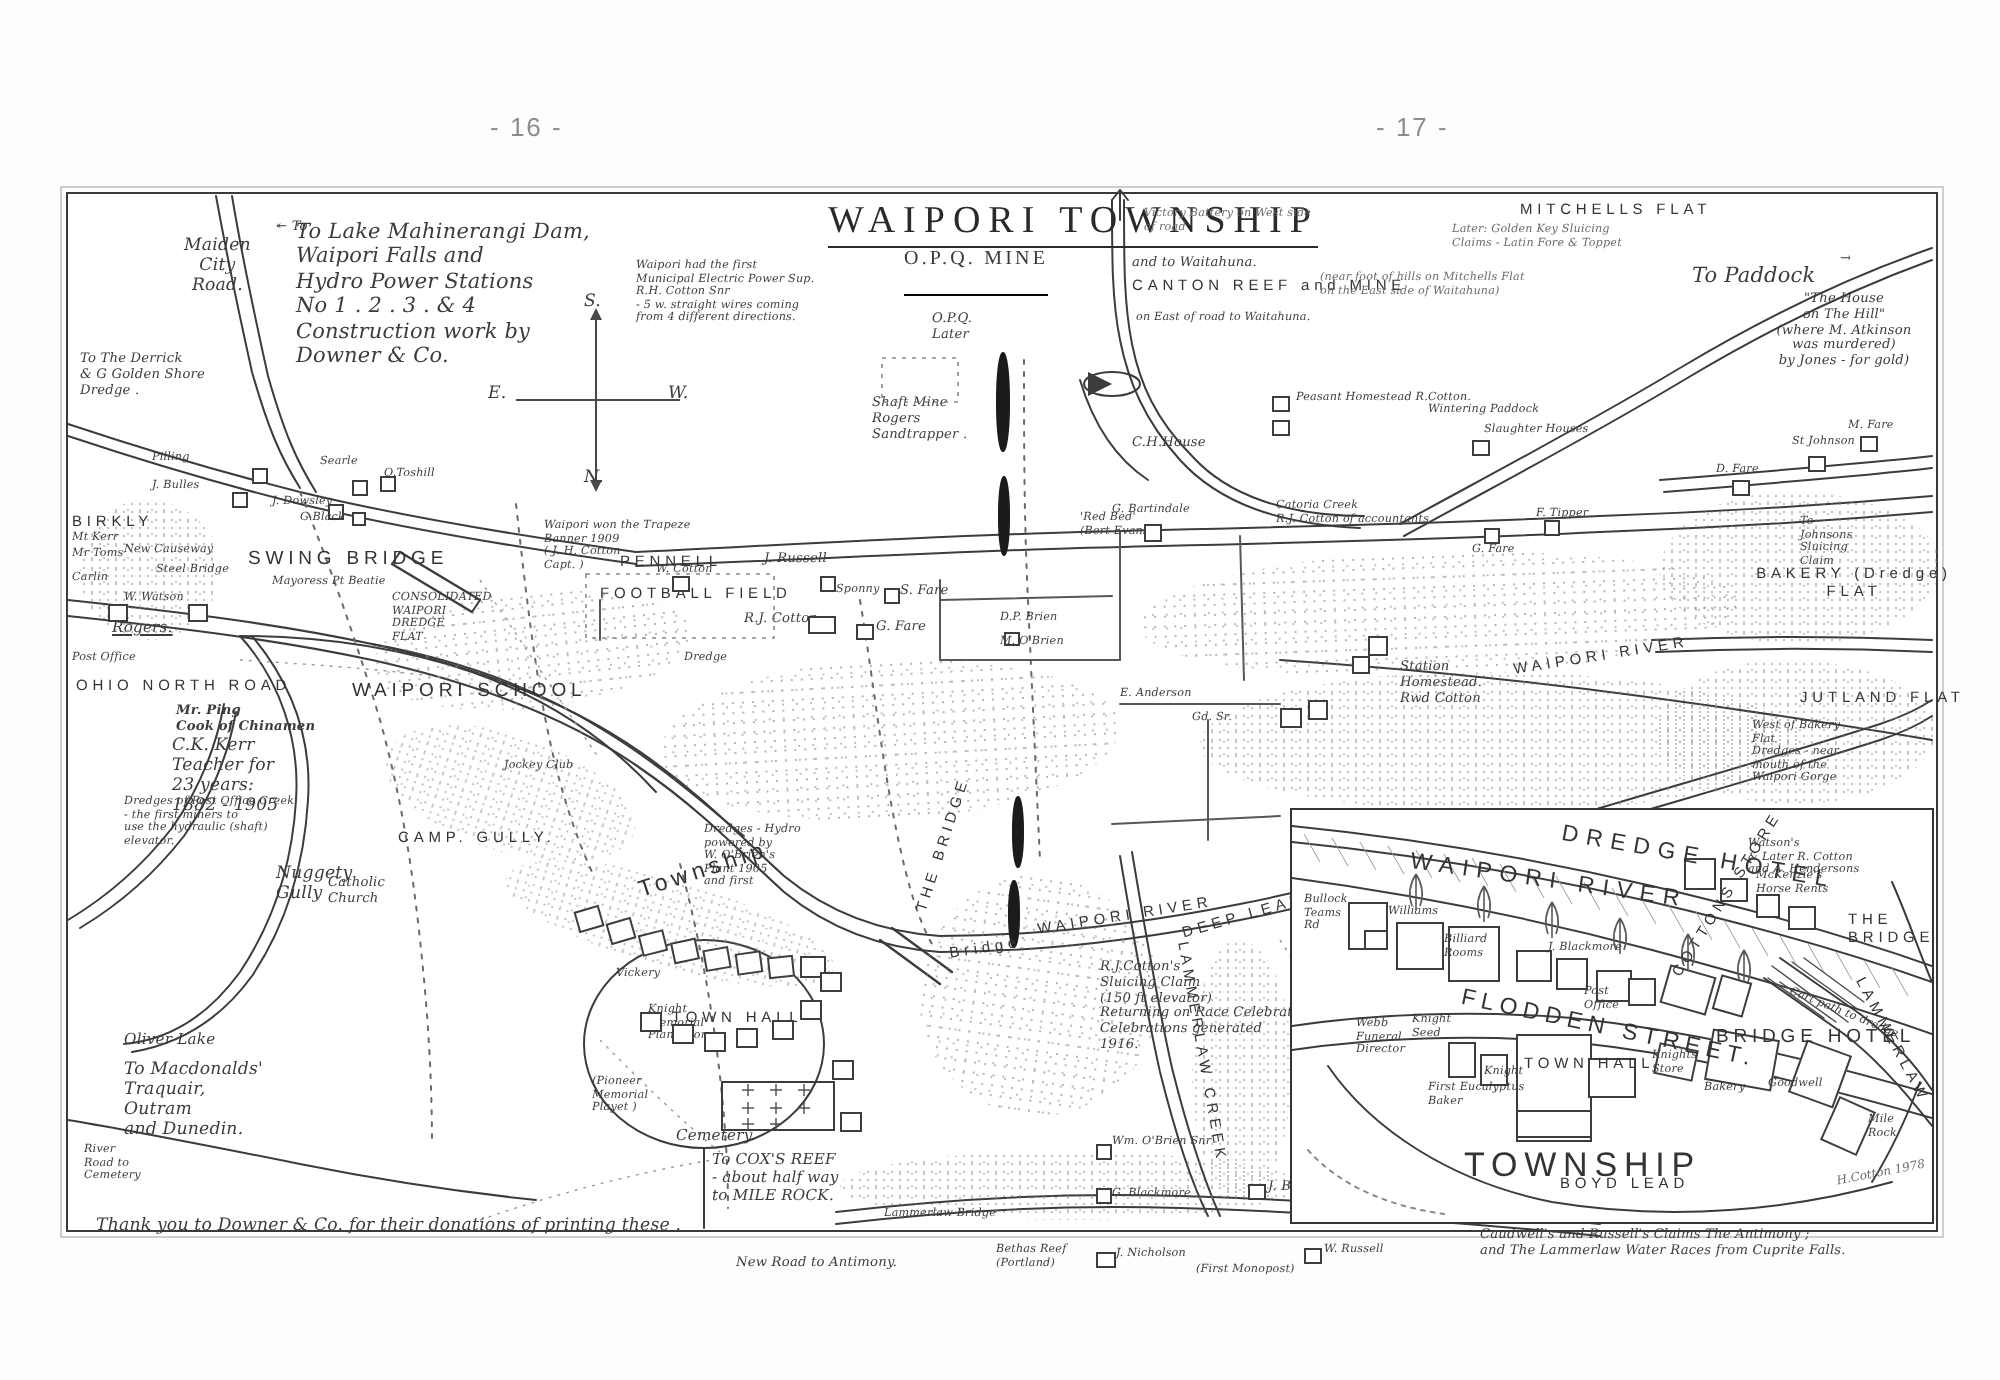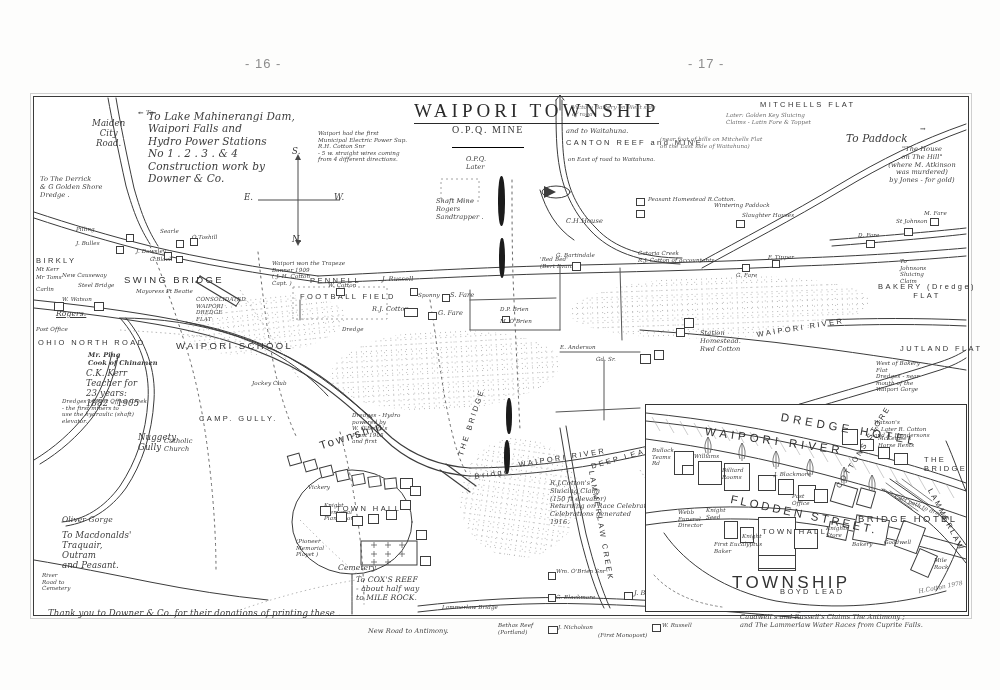--- a/index.html
+++ b/index.html
@@ -263,25 +263,25 @@
 Teacher for
 23 years:
 1882 - 1905</div>
   <div class="hw s6" style="left:62px;top:398px;width:170px;">Dredges of Post Office Creek
 - the first miners to
 use the hydraulic (shaft)
 elevator.</div>
 
   <div class="hw s9" style="left:138px;top:432px;">Nuggety
 Gully</div>
-  <div class="hw s8" style="left:62px;top:516px;">Oliver Gorge</div>
+  <div class="hw s8" style="left:62px;top:516px;">Oliver Lake</div>
   <div class="hw s9" style="left:62px;top:530px;">To Macdonalds'
 Traquair,
 Outram
-and Peasant.</div>
+and Dunedin.</div>
   <div class="hw s6" style="left:42px;top:572px;">River
 Road to
 Cemetery</div>
 
   <div class="hw s9" style="left:48px;top:608px;">Thank you to Downer &amp; Co. for their donations of printing these .</div>
 
   <div class="hw s8" style="left:356px;top:576px;">To COX'S REEF
 - about half way
 to MILE ROCK.</div>
   <div class="hw s6" style="left:296px;top:538px;">(Pioneer

